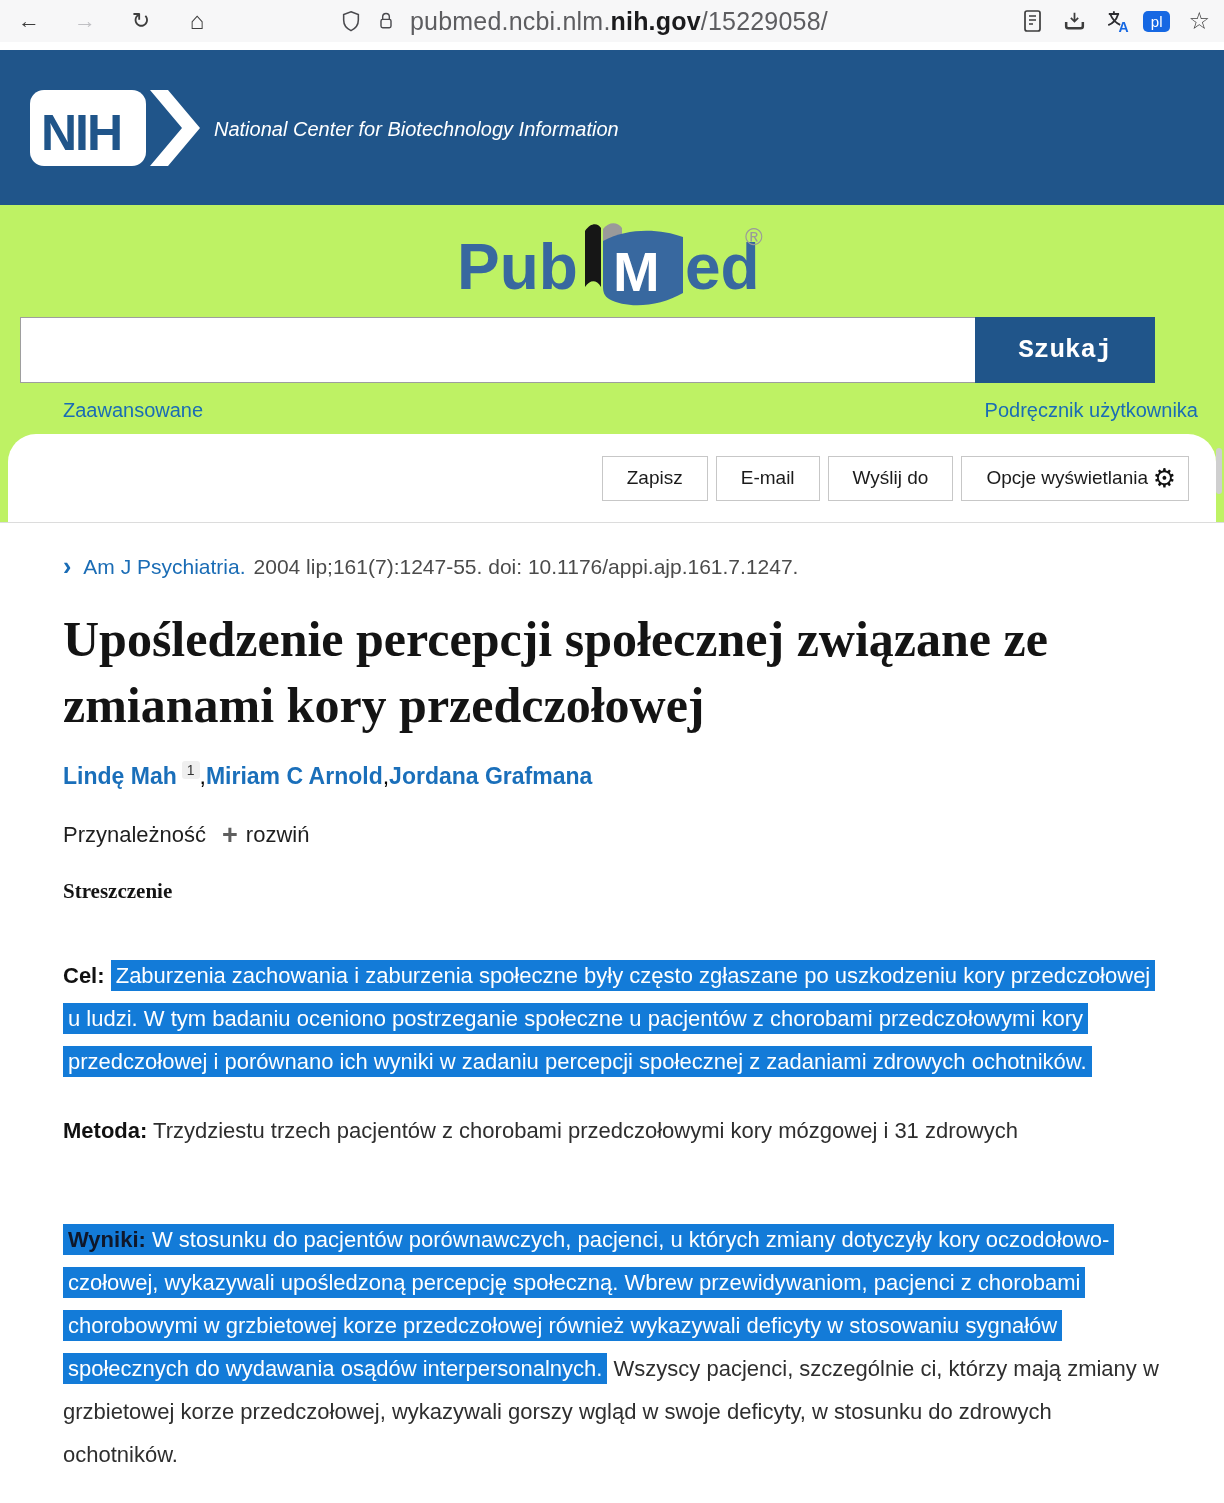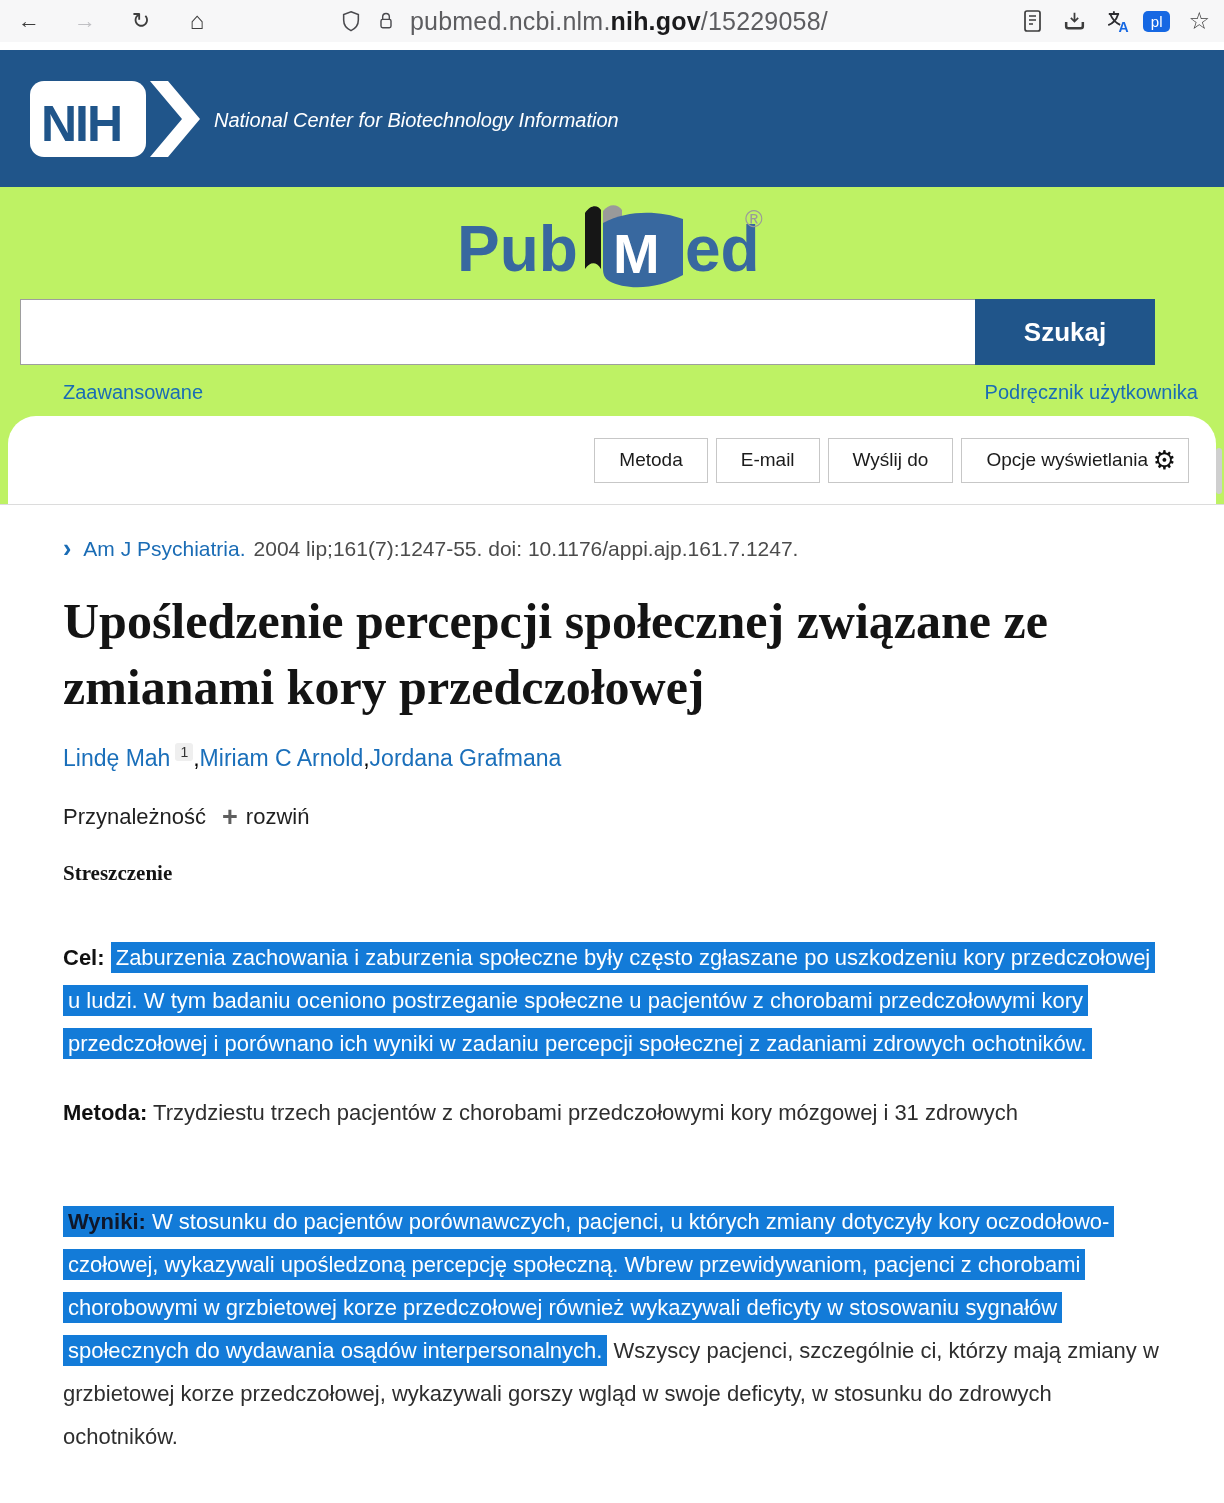--- a/index.html
+++ b/index.html
@@ -15,50 +15,50 @@
   .addr svg { margin-right:14px; }
   .url { font-size:25px; color:#5d5d60; letter-spacing:.2px; }
   .url b { color:#1b1b1d; font-weight:700; }
   .tb-right { display:flex; align-items:center; gap:18px; margin-left:auto; }
   .badge-pl { background:#1668e3; color:#fff; font-size:15px; padding:2px 8px; border-radius:5px; margin-left:-6px; }
   .star { font-size:24px; color:#3d3d3d; }
 
   .white-gap { height:8px; background:#fff; }
 
   
-  .nih { height:137px; background:#20558a; display:flex; align-items:center; padding-left:28px; }
+  .nih { height:155px; background:#20558a; display:flex; align-items:center; padding-left:28px; }
   .nih-text { margin-left:14px; color:#fff; }
   .nih-title { font-size:33px; font-weight:700; letter-spacing:.2px; }
   .nih-sub { font-size:20px; font-style:italic; margin-top:4px; }
 
   
   .gray-band { background:#bef264; padding-top:12px; }
   .pm-logo-wrap { display:flex; justify-content:center; }
   .search-row { display:flex; margin:4px 20px 0 20px; }
   .search-input { flex:0 0 955px; height:66px; border:1px solid #9e9e9e; background:#fff; border-right:none; font-size:22px; padding:0 14px; outline:none; }
-  .search-btn { width:180px; height:66px; background:#20558a; color:#fff; border:none; font-size:26px; font-weight:700; cursor:pointer; font-family:Liberation Sans, sans-serif; }
+  .search-btn { width:180px; height:66px; background:#20558a; color:#fff; border:none; font-size:26px; font-weight:700; cursor:pointer; font-family:Liberation Mono, monospace; }
   .links-row { display:flex; justify-content:space-between; padding:16px 26px 12px 63px; }
   .gb-link { color:#1a6cb5; font-size:20px; text-decoration:none; cursor:pointer; }
 
   
   .card-top { margin:0 8px; background:#fff; border-radius:28px 28px 0 0; height:88px; display:flex; align-items:center; justify-content:flex-end; padding-right:27px; gap:8px; }
   .act-btn { background:#fff; border:1px solid #c7c7c7; color:#1b1b1b; font-size:19px; padding:0 24px; height:45px; cursor:pointer; font-family:"Liberation Sans", sans-serif; }
   .act-btn.opcje { position:relative; padding-right:40px; }
   .gear { position:absolute; right:12px; top:50%; transform:translateY(-50%); font-size:26px; color:#111; line-height:1; }
   .divider { height:1px; background:#dcdcdc; }
   .scroll-thumb { position:absolute; right:2px; top:448px; width:6px; height:46px; background:#cfcfcf; border-radius:3px; }
 
   
   .article { padding:28px 57px 40px 63px; background:#fff; }
   .cite-row { font-size:21px; color:#4b4b4b; display:flex; align-items:baseline; }
   .cite-chev { color:#1a6cb5; font-size:25px; font-weight:600; margin-right:12px; position:relative; top:1px; }
   .journal-link { color:#1a6cb5; text-decoration:none; margin-right:8px; cursor:pointer; }
   .title { font-family:"Liberation Serif", serif; font-weight:700; font-size:50px; line-height:1.32; color:#141414; margin-top:26px; max-width:1080px; }
   .authors { margin-top:24px; font-size:23px; }
-  .author-link { color:#1a6fba; text-decoration:none; cursor:pointer; }
+  .author-link { color:#1a6fba; text-decoration:none; cursor:pointer;font-weight:bold; }
   .affil-sup { background:#efefef; border-radius:3px; font-size:14px; padding:1px 5px; color:#333; vertical-align:super; margin-left:5px; cursor:pointer; }
   .affil-row { margin-top:30px; font-size:22px; color:#1f1f1f; display:flex; align-items:center; }
   .plus { color:#5f5f5f; font-size:27px; font-weight:600; margin:0 8px 0 16px; }
   .abs-head { font-family:"Liberation Serif", serif; font-weight:700; font-size:21px; color:#141414; margin-top:28px; }
   .abs-para { font-size:22px; line-height:43px; color:#2e2e2e; max-width:1104px; }
   .abs-para b { color:#111; }
   .para-cel { margin-top:50px; }
   .para-metoda { margin-top:26px; margin-bottom:66px; }
   .hl { background:#137bd8; color:#fff; padding:3px 5px; -webkit-box-decoration-break:clone; box-decoration-break:clone; }
   .hl b { color:#0f172a; }
@@ -128,21 +128,21 @@
   </div>
   <div class="search-row">
     <input class="search-input" type="text" value="" style="">
     <button class="search-btn">Szukaj</button>
   </div>
   <div class="links-row">
     <a class="gb-link">Zaawansowane</a>
     <a class="gb-link">Podręcznik użytkownika</a>
   </div>
   <div class="card-top">
-    <button class="act-btn">Metoda</button>
+    <button class="act-btn">Zapisz</button>
     <button class="act-btn">E-mail</button>
     <button class="act-btn">Wyślij do</button>
     <button class="act-btn opcje"><span>Opcje wyświetlania</span><span class="gear">⚙</span></button>
   </div>
 </div>
 <div class="divider"></div>
 <div class="scroll-thumb"></div>
 
 <div class="article">
 

